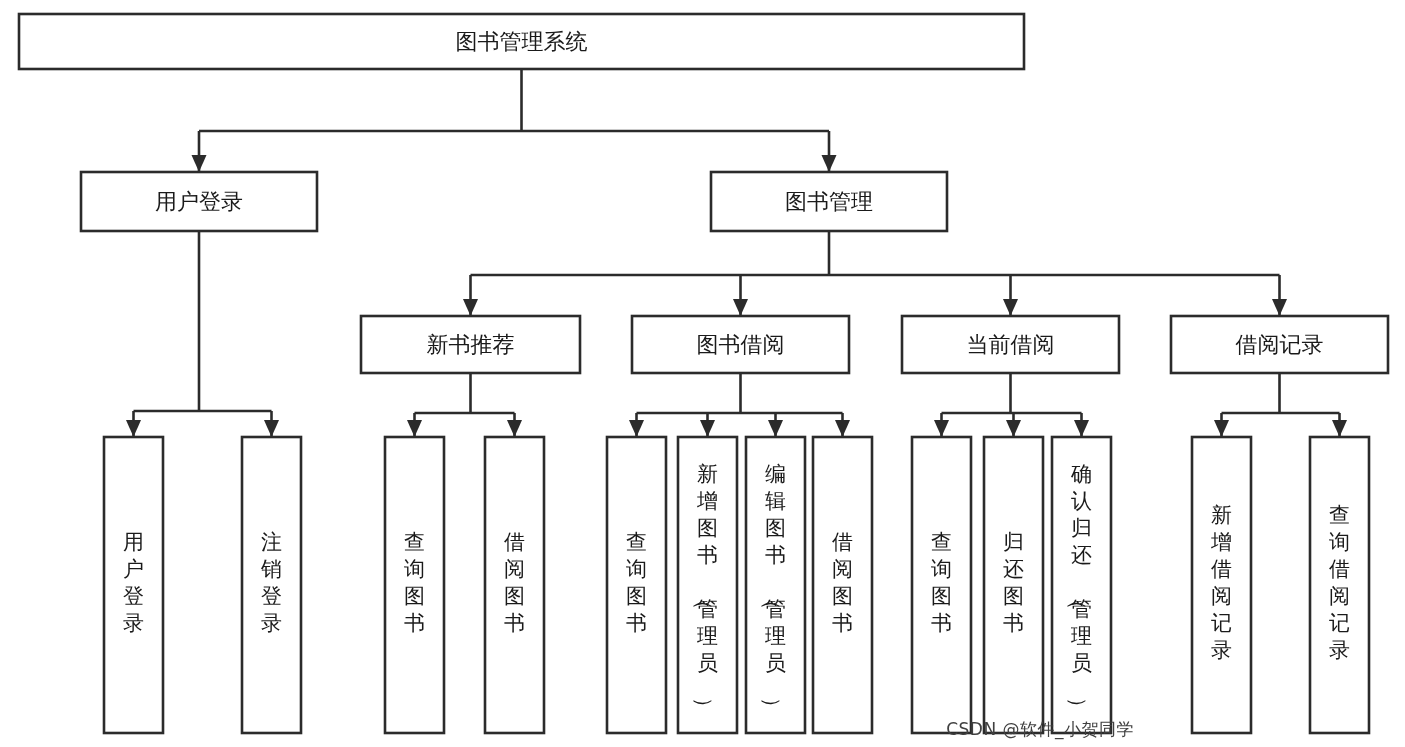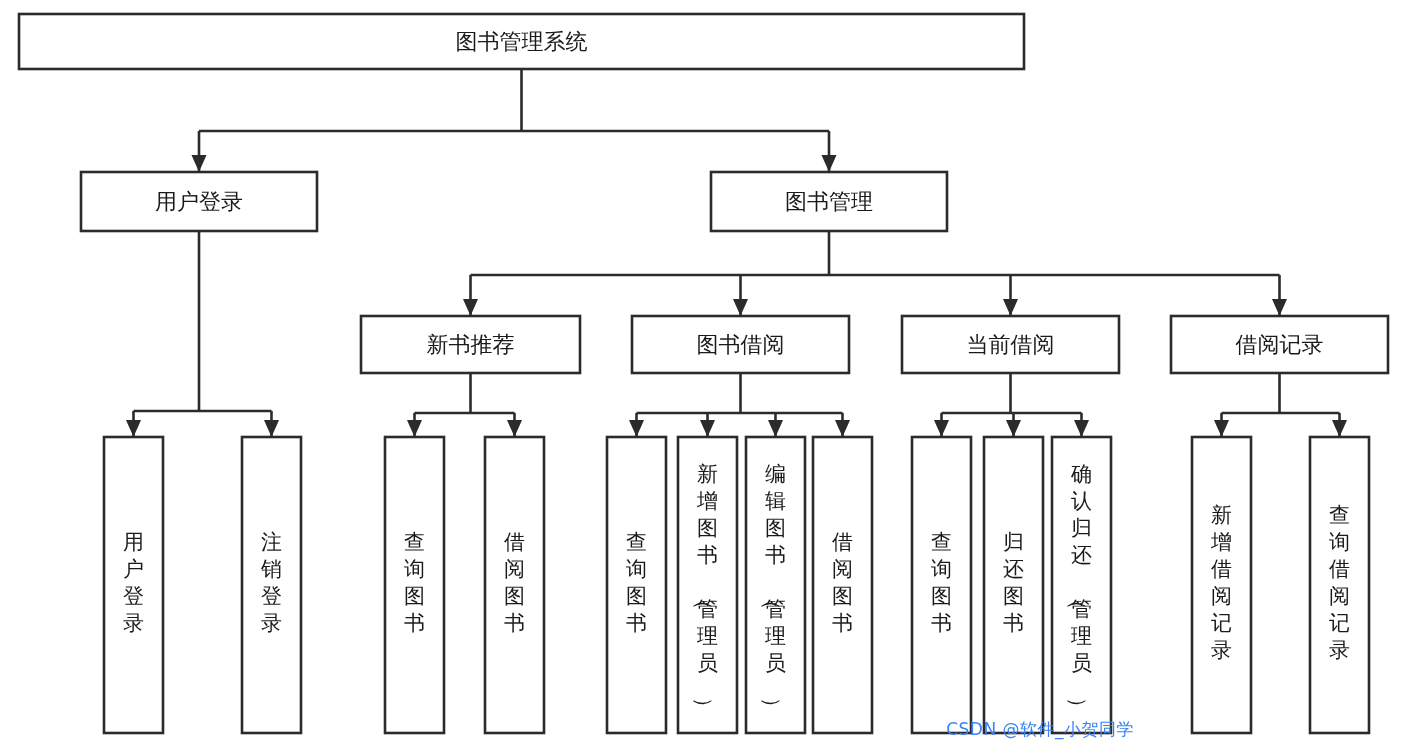--- a/index.html
+++ b/index.html
@@ -53,21 +53,21 @@
     font-size: 21px;
     fill: #1a1a1a;
     text-anchor: middle;
   }
   .watermark-text {
     position: absolute;
     right: 12px;
     bottom: 6px;
     font-family: "DejaVu Sans", "Liberation Sans", sans-serif;
     font-size: 17px;
-    color: #3b82f6;
+    color: #404040;
     letter-spacing: 0.5px;
     white-space: nowrap;
     user-select: none;
   }
 </style>
 </head>
 <body>
 
 <div id="diagram-root">
   <svg class="flow" viewBox="0 0 1405 747" xmlns="http://www.w3.org/2000/svg">

